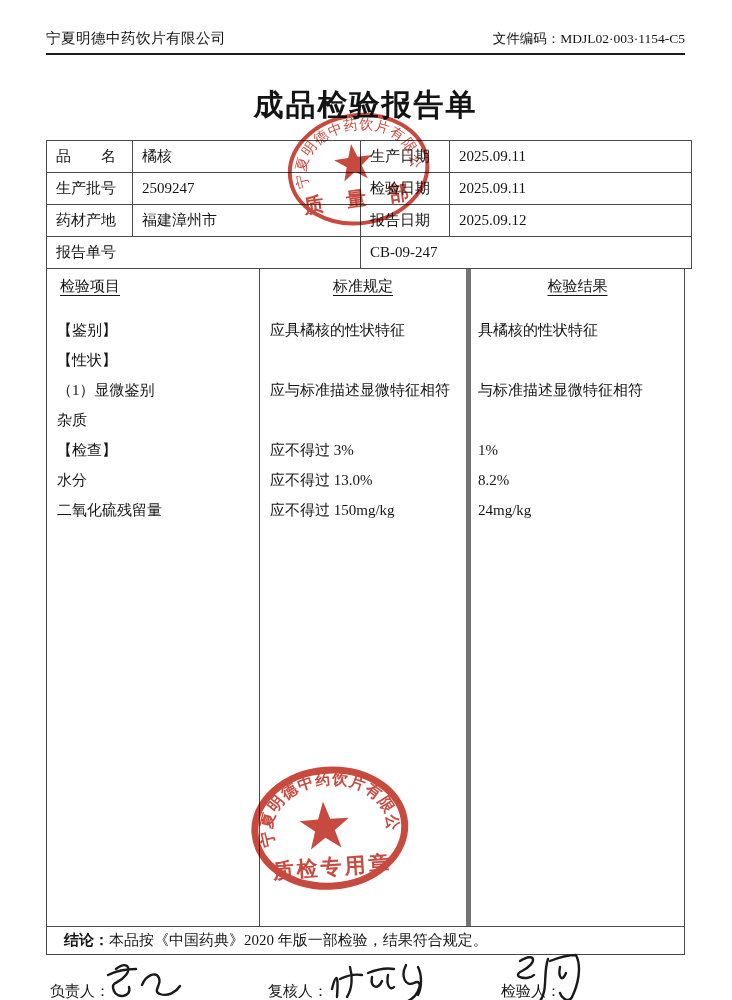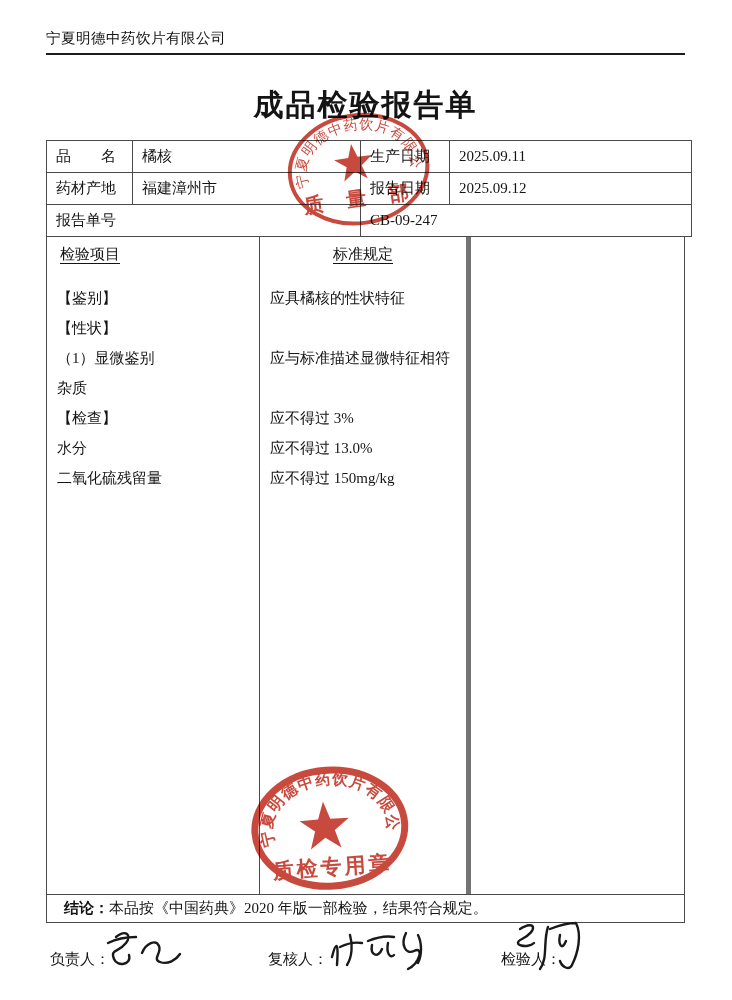--- a/index.html
+++ b/index.html
@@ -78,31 +78,38 @@
   .stamp-bottom { left: 242px; top: 752px; transform: rotate(-4deg); }
   .stamp text { font-family: "Liberation Serif","DejaVu Serif",serif; }
 </style>
 </head>
 <body>
 
 <div class="content">
 
   <div class="doc-header">
     <span class="company-name">宁夏明德中药饮片有限公司</span>
+    <span class="doc-code">文件编码：MDJL02·003·1154-C5</span>
   </div>
 
   <div class="report-title">成品检验报告单</div>
 
   <table class="info">
     <tbody>
         <tr>
       <td class="w1">品　　名</td>
       <td class="w2">橘核</td>
       <td class="w3">生产日期</td>
       <td class="w4">2025.09.11</td>
+    </tr>
+    <tr>
+      <td>生产批号</td>
+      <td>2509247</td>
+      <td>检验日期</td>
+      <td>2025.09.11</td>
     </tr>
     <tr>
       <td>药材产地</td>
       <td>福建漳州市</td>
       <td>报告日期</td>
       <td>2025.09.12</td>
     </tr>
     <tr>
       <td colspan="2">报告单号</td>
       <td colspan="2">CB-09-247</td>
@@ -123,20 +130,30 @@
     </div>
     <div class="col col-std">
       <div class="col-header"><span>标准规定</span></div>
       <div class="item">应具橘核的性状特征</div>
       <div class="item"></div>
       <div class="item">应与标准描述显微特征相符</div>
       <div class="item"></div>
       <div class="item">应不得过 3%</div>
       <div class="item">应不得过 13.0%</div>
       <div class="item">应不得过 150mg/kg</div>
+    </div>
+    <div class="col col-result">
+      <div class="col-header"><span>检验结果</span></div>
+      <div class="item">具橘核的性状特征</div>
+      <div class="item"></div>
+      <div class="item">与标准描述显微特征相符</div>
+      <div class="item"></div>
+      <div class="item">1%</div>
+      <div class="item">8.2%</div>
+      <div class="item">24mg/kg</div>
     </div>
   </div>
 
   <div class="conclusion">
     <span class="c-label">结论：</span><span>本品按《中国药典》2020 年版一部检验，结果符合规定。</span>
   </div>
 
   <div class="signatures">
     <span class="sig-label l1">负责人：</span>
     <span class="sig-label l2">复核人：</span>

